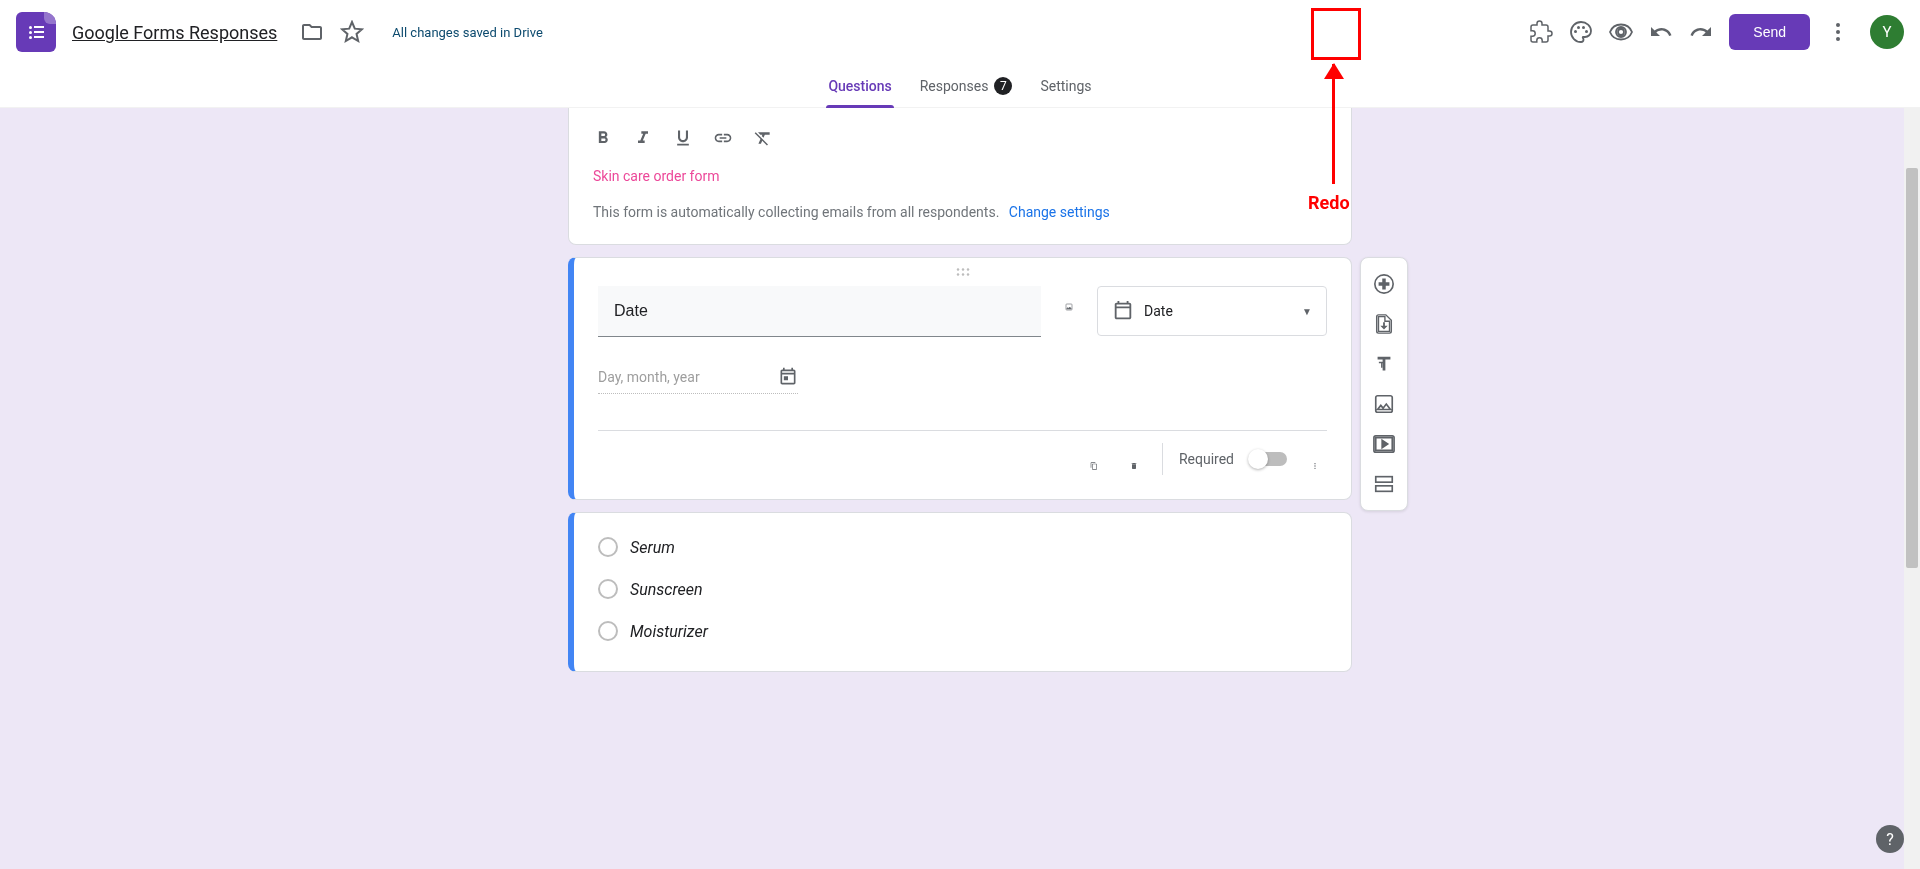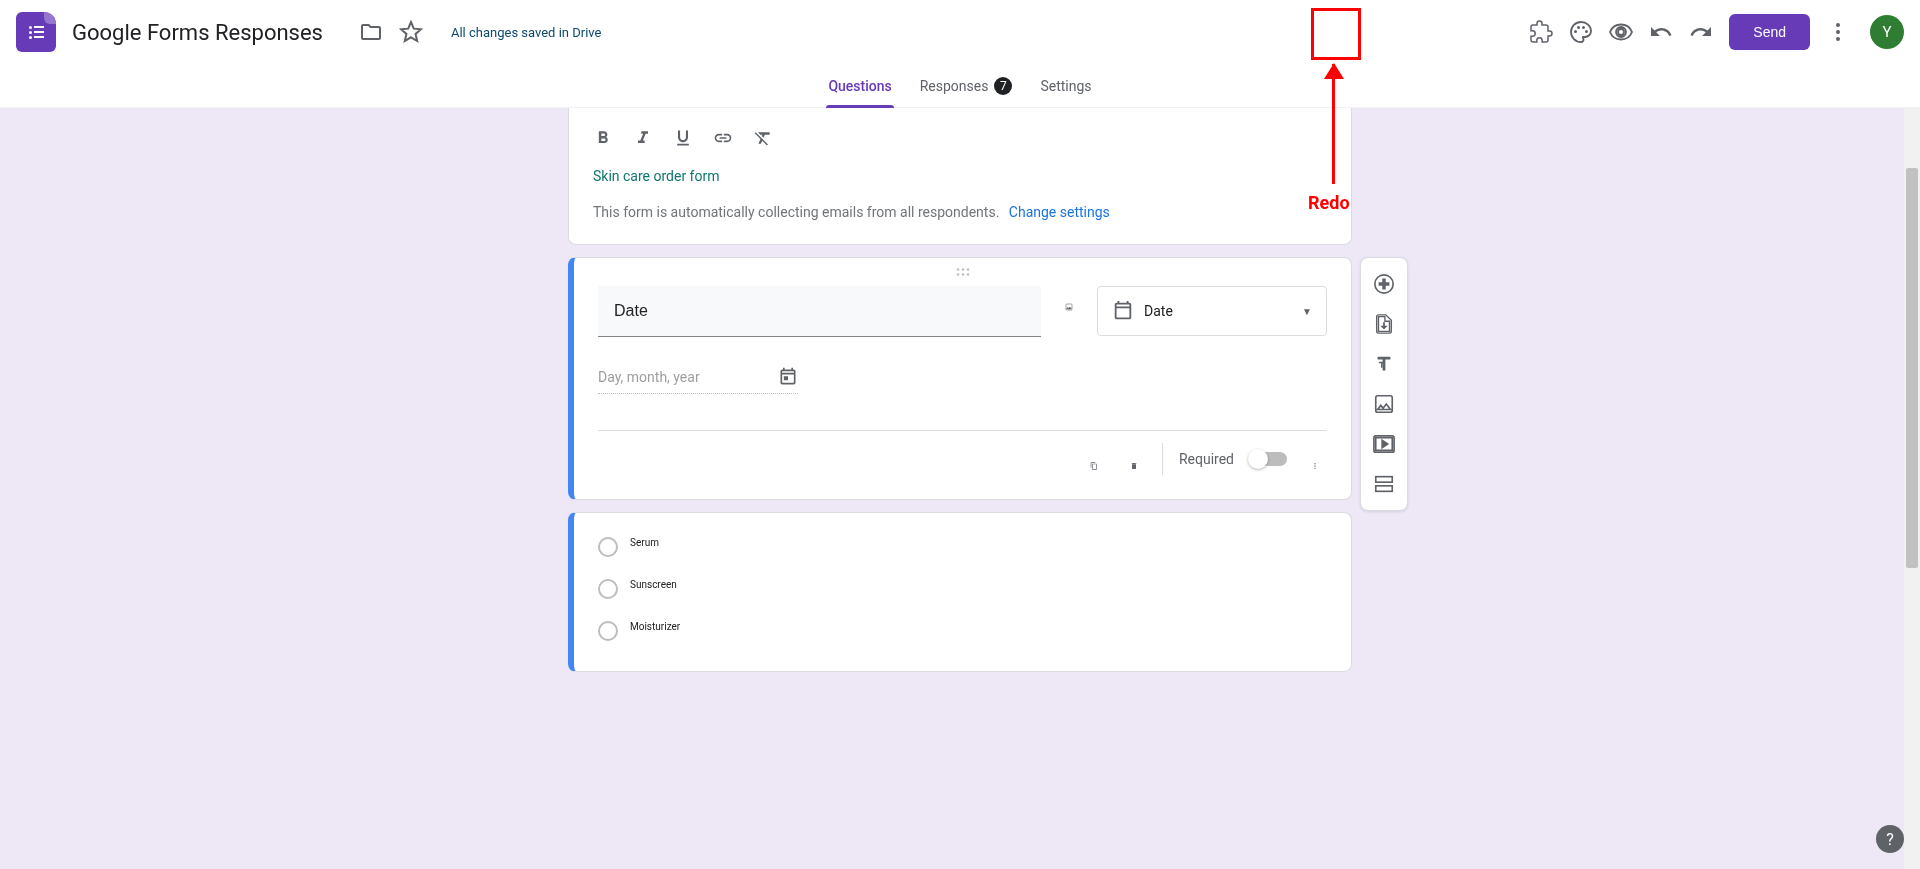--- a/index.html
+++ b/index.html
@@ -4,40 +4,40 @@
 <style>
 * { box-sizing: border-box; margin: 0; padding: 0; }
 body { font-family: 'Google Sans', Roboto, Arial, sans-serif; background: #fff; overflow: hidden; }
 .header { display: flex; align-items: center; padding: 8px 16px; height: 64px; background: #fff; }
 .logo { width: 40px; height: 40px; background: #673ab7; border-radius: 6px 12px 6px 6px; display: flex; align-items: center; justify-content: center; position: relative; margin-right: 16px; }
 .logo::before { content: ''; position: absolute; top: 0; right: 0; width: 12px; height: 12px; background: #9575cd; border-radius: 0 12px 0 6px; }
 .logo-lines { display: flex; flex-direction: column; gap: 2px; }
 .logo-lines span { display: flex; align-items: center; gap: 2px; }
 .logo-lines .dot { width: 3px; height: 3px; background: #fff; border-radius: 50%; }
 .logo-lines .line { width: 10px; height: 2px; background: #fff; }
-.title { font-size: 22px; color: #202124; margin-right: 28px; }
+.title { font-size: 18px; color: #202124; margin-right: 15px; text-decoration: underline; }
 .icon-btn { width: 40px; height: 40px; display: flex; align-items: center; justify-content: center; border: none; background: none; cursor: pointer; border-radius: 50%; color: #5f6368; }
 .icon-btn svg { width: 24px; height: 24px; fill: currentColor; }
 .save-status { font-size: 13px; color: #0c4a6e; margin-left: 20px; }
 .header-spacer { flex: 1; }
 .send-btn { background: #673ab7; color: #fff; border: none; padding: 10px 24px; border-radius: 6px; font-size: 14px; font-weight: 500; cursor: pointer; margin: 0 8px; }
 .avatar { width: 34px; height: 34px; border-radius: 50%; background: #2e7d32; color: #fff; display: flex; align-items: center; justify-content: center; font-size: 15px; margin-left: 12px; cursor: pointer; }
 .tabs { display: flex; justify-content: center; align-items: center; height: 44px; border-bottom: 1px solid rgba(0,0,0,0.05); }
 .tab { padding: 0 14px; height: 44px; display: flex; align-items: center; font-size: 14px; color: #5f6368; cursor: pointer; position: relative; }
 .tab.active { color: #673ab7; font-weight: 500; }
 .tab.active::after { content: ''; position: absolute; bottom: 0; left: 12px; right: 12px; height: 3px; background: #673ab7; border-radius: 3px 3px 0 0; }
 .tab-badge { background: #202124; color: #fff; border-radius: 9px; min-width: 18px; height: 18px; font-size: 12px; display: inline-flex; align-items: center; justify-content: center; margin-left: 6px; padding: 0 4px; }
 .canvas { background: #ede7f6; height: calc(100vh - 108px); overflow-y: auto; padding-bottom: 40px; position: relative; }
 .canvas-inner { width: 784px; margin: 0 auto; position: relative; }
 .card { background: #fff; border-radius: 8px; border: 1px solid #dadce0; margin-bottom: 12px; position: relative; overflow: hidden; }
 .card.header-card { border-radius: 0 0 8px 8px; border-top: none; padding: 12px 24px 24px; }
 .format-toolbar { display: flex; gap: 4px; margin-bottom: 12px; margin-left: -8px; }
 .format-btn { width: 36px; height: 36px; display: flex; align-items: center; justify-content: center; color: #5f6368; cursor: pointer; border-radius: 4px; }
 .format-btn svg { width: 20px; height: 20px; fill: currentColor; }
-.form-desc { font-size: 14px; color: #0f766e; margin-bottom: 20px; }
+.form-desc { font-size: 14px; color: #ec4899; margin-bottom: 20px; }
 .email-notice { font-size: 14px; color: #70757a; }
 .email-notice a { color: #1a73e8; text-decoration: none; margin-left: 6px; cursor: pointer; }
 .card.active-card { border-left: 6px solid #4285f4; padding: 24px; }
 .card.active-card.inactive-border { border-left: 6px solid #4285f4; }
 .drag-handle { display: flex; justify-content: center; margin: -16px 0 8px; color: #bdbdbd; cursor: move; }
 .drag-handle svg { width: 20px; height: 12px; }
 .q-row { display: flex; gap: 16px; align-items: flex-start; margin-bottom: 24px; }
 .q-title-input { flex: 1; background: #f8f9fa; border: none; border-bottom: 1px solid #80868b; padding: 16px; font-size: 16px; color: #202124; outline: none; }
 .img-btn { width: 24px; height: 24px; color: #5f6368; cursor: pointer; padding: 10px 8px; }
 .type-select { width: 230px; border: 1px solid #dadce0; border-radius: 4px; padding: 13px 14px; display: flex; align-items: center; gap: 10px; font-size: 14px; color: #202124; cursor: pointer; position: relative; }
@@ -45,21 +45,21 @@
 .type-select .arrow { position: absolute; right: 14px; color: #5f6368; font-size: 10px; }
 .date-preview { display: flex; align-items: center; border-bottom: 1px dotted #bdbdbd; width: 200px; padding: 6px 0; color: #9e9e9e; font-size: 14px; margin-bottom: 36px; }
 .date-preview svg { margin-left: auto; width: 20px; height: 20px; fill: #5f6368; }
 .q-footer { display: flex; align-items: center; justify-content: flex-end; gap: 16px; border-top: 1px solid #dadce0; padding-top: 12px; margin-top: 8px; }
 .foot-btn { width: 24px; height: 24px; color: #5f6368; cursor: pointer; padding: 8px; }
 .foot-sep { width: 1px; height: 32px; background: #dadce0; }
 .req-label { font-size: 14px; color: #5f6368; }
 .toggle { width: 37px; height: 14px; background: #bdbdbd; border-radius: 7px; position: relative; cursor: pointer; }
 .toggle::after { content: ''; position: absolute; width: 20px; height: 20px; background: #fff; border-radius: 50%; top: -3px; left: -2px; box-shadow: 0 1px 3px rgba(0,0,0,0.3); }
 .q2-title { font-size: 16px; color: #202124; margin-bottom: 24px; }
-.option { display: flex; align-items: flex-start; gap: 12px; margin-bottom: 22px; font-size: 10px; color: #202124; }
+.option { display: flex; align-items: flex-end; gap: 12px; margin-bottom: 22px; font-size: 16px; color: #202124; font-style: italic; }
 .radio { width: 20px; height: 20px; border: 2px solid #bdbdbd; border-radius: 50%; }
 .side-toolbar { position: absolute; top: 0; right: -56px; width: 48px; background: #fff; border-radius: 8px; border: 1px solid #dadce0; box-shadow: 0 1px 3px rgba(0,0,0,0.1); padding: 6px 0; display: flex; flex-direction: column; align-items: center; }
 .side-btn { width: 36px; height: 36px; display: flex; align-items: center; justify-content: center; color: #5f6368; cursor: pointer; border-radius: 4px; margin: 2px 0; }
 .side-btn svg { width: 22px; height: 22px; fill: currentColor; }
 .redo-highlight { position: absolute; border: 3px solid #ff0000; pointer-events: none; }
 .redo-arrow { position: absolute; width: 3px; background: #ff0000; pointer-events: none; }
 .redo-arrow::before { content: ''; position: absolute; top: -1px; left: -8px; border-left: 10px solid transparent; border-right: 10px solid transparent; border-bottom: 16px solid #ff0000; }
 .redo-label { position: absolute; color: #ff0000; font-weight: bold; font-size: 18px; pointer-events: none; }
 .help-btn { position: fixed; bottom: 16px; right: 16px; width: 28px; height: 28px; background: #5f6368; color: #fff; border-radius: 50%; display: flex; align-items: center; justify-content: center; font-size: 16px; cursor: pointer; }
 .scrollbar-track { position: fixed; right: 0; top: 108px; bottom: 0; width: 16px; background: #f1f1f1; }

